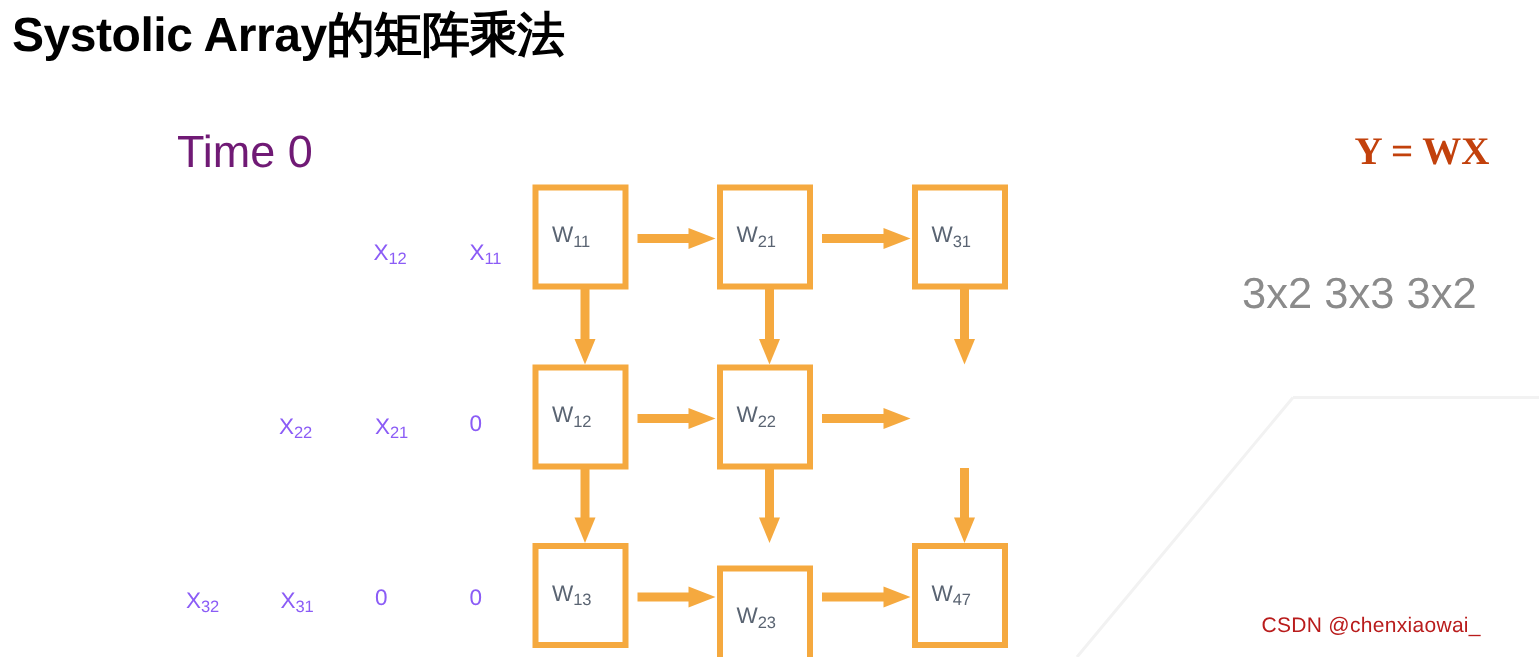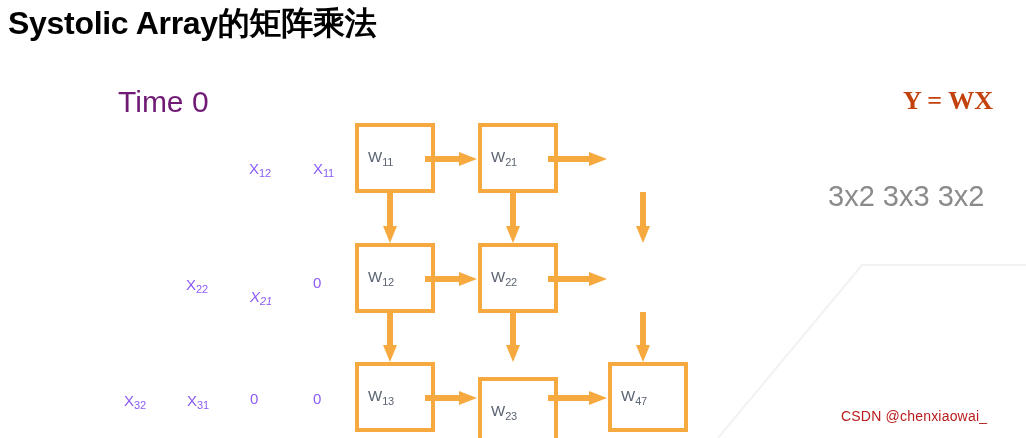--- a/index.html
+++ b/index.html
@@ -50,21 +50,21 @@
   }
   .xlabel sub {
     font-size: 11px;
     vertical-align: -0.28em;
     letter-spacing: -0.2px;
   }
 
   
   .pe-box {
     position: absolute;
-    width: 80px;
+    width: 64px;
     height: 70px;
     border: 4px solid #F5A93F;
     background: #ffffff;
     box-sizing: border-box;
   }
   .pe-box .pe-text {
     position: absolute;
     left: 9px;
     top: 50%;
     transform: translateY(-50%);
@@ -129,34 +129,37 @@
 <div id="page">
 
   <div class="slide-title">Systolic Array的矩阵乘法</div>
 
   <div class="time-label">Time 0</div>
 
   <div class="xlabel" style="left:249px; top:160px;">X<sub>12</sub></div>
   <div class="xlabel" style="left:313px; top:160px;">X<sub>11</sub></div>
 
   <div class="xlabel" style="left:186px; top:276px;">X<sub>22</sub></div>
-  <div class="xlabel" style="left:250px; top:288px;font-style:italic;">X<sub>21</sub></div>
+  <div class="xlabel" style="left:250px; top:276px;">X<sub>21</sub></div>
   <div class="xlabel" style="left:313px; top:274px;">0</div>
 
   <div class="xlabel" style="left:124px; top:392px;">X<sub>32</sub></div>
   <div class="xlabel" style="left:187px; top:392px;">X<sub>31</sub></div>
   <div class="xlabel" style="left:250px; top:390px;">0</div>
   <div class="xlabel" style="left:313px; top:390px;">0</div>
 
   <div class="pe-box" style="left:355px; top:123px;">
     <span class="pe-text">W<sub>11</sub></span>
   </div>
   <div class="pe-box" style="left:478px; top:123px;">
     <span class="pe-text">W<sub>21</sub></span>
   </div>
+  <div class="pe-box" style="left:608px; top:123px;">
+    <span class="pe-text">W<sub>31</sub></span>
+  </div>
 
   <div class="pe-box" style="left:355px; top:243px;">
     <span class="pe-text">W<sub>12</sub></span>
   </div>
   <div class="pe-box" style="left:478px; top:243px;">
     <span class="pe-text">W<sub>22</sub></span>
   </div>
 
   <div class="pe-box" style="left:355px; top:362px;">
     <span class="pe-text">W<sub>13</sub></span>

